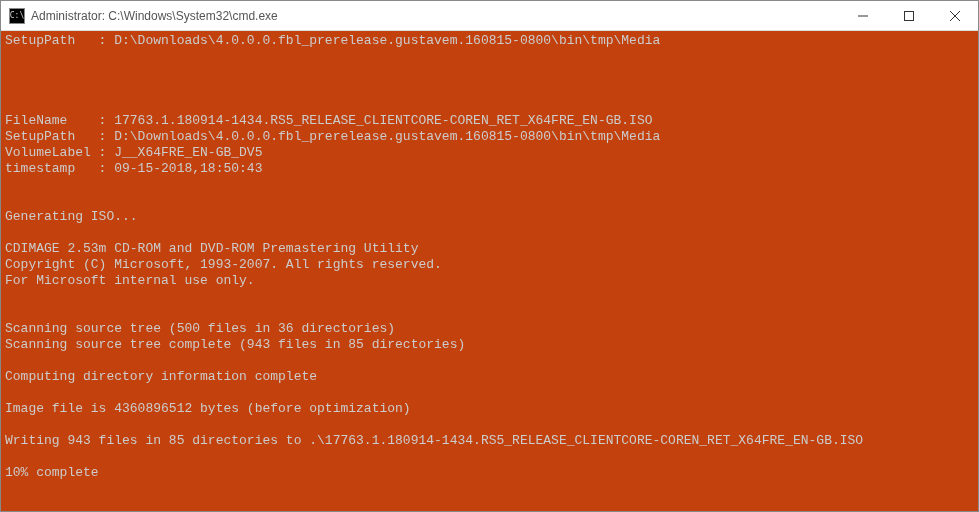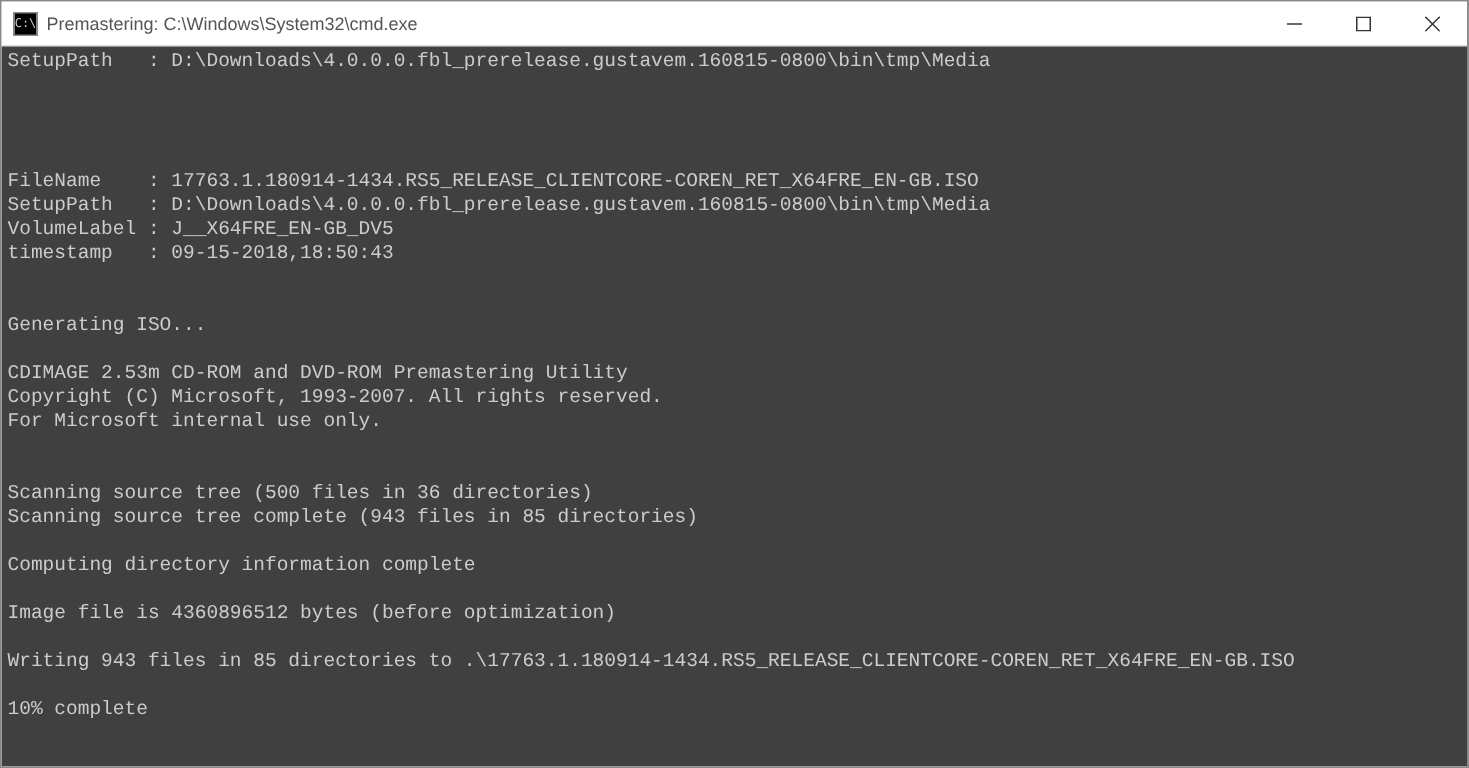--- a/index.html
+++ b/index.html
@@ -48,36 +48,36 @@
       display: flex;
       align-items: center;
       justify-content: center;
       font-size: 12px;
       color: #333;
       cursor: pointer;
     }
     .terminal {
       width: 100%;
       height: calc(100% - 30px);
-      background: #404040;
+      background: #c2410c;
       color: #cccccc;
       font-family: Consolas, "Courier New", monospace;
       font-size: 13px;
       line-height: 16px;
       padding: 2px 4px;
       white-space: pre;
       overflow: hidden;
     }
   </style>
 </head>
 <body>
 
 <div class="titlebar">
   <div class="titlebar-icon">C:\</div>
-  <div class="titlebar-title">Premastering: C:\Windows\System32\cmd.exe</div>
+  <div class="titlebar-title">Administrator: C:\Windows\System32\cmd.exe</div>
   <div class="window-controls">
     <div class="win-btn">
       <svg width="10" height="10" viewBox="0 0 10 10">
           <line x1="0" y1="5" x2="10" y2="5" stroke="#333" stroke-width="1"></line>
         </svg>
     </div>
     <div class="win-btn">
       <svg width="10" height="10" viewBox="0 0 10 10">
           <rect x="0.5" y="0.5" width="9" height="9" fill="none" stroke="#333" stroke-width="1"></rect>
         </svg>

